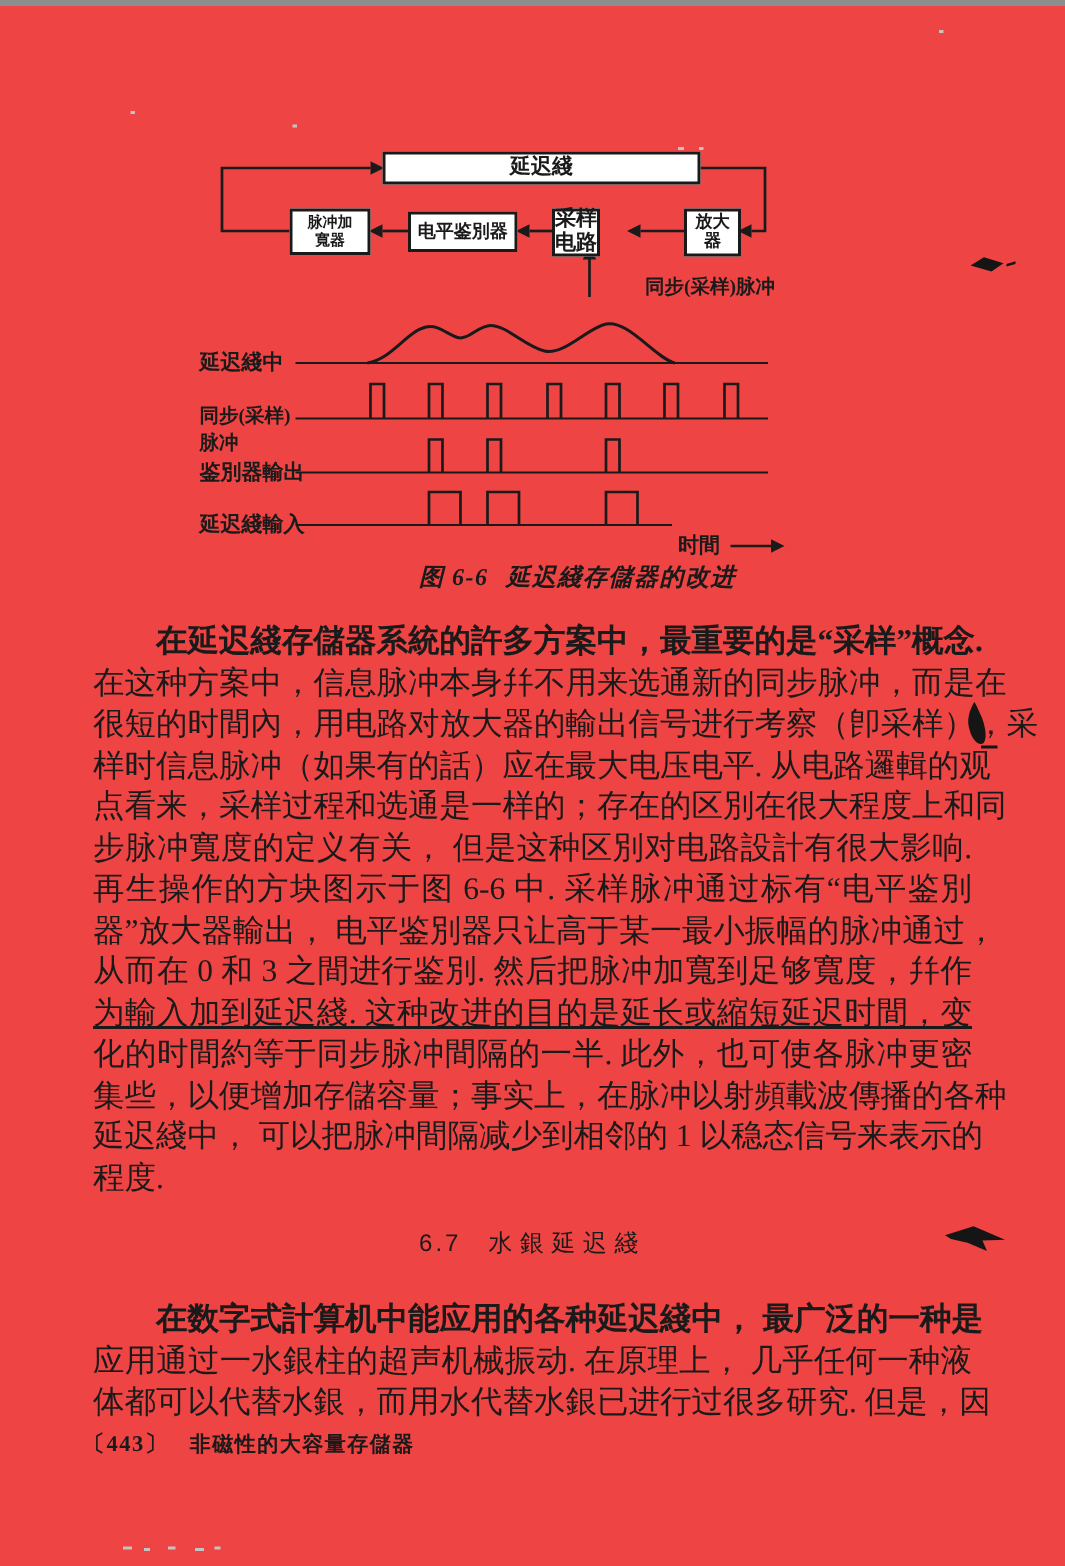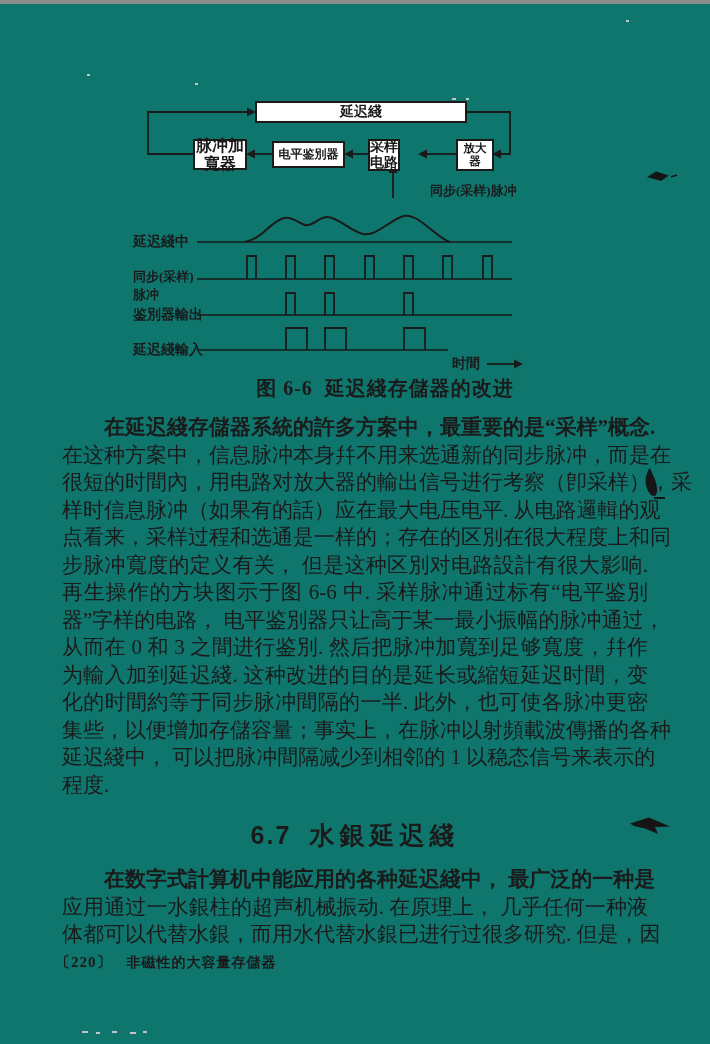--- a/index.html
+++ b/index.html
@@ -1,49 +1,49 @@
 <!DOCTYPE html>
 <html><head>
 <meta charset="utf-8">
 <style>
   html,body { margin:0; padding:0; background:#e8e8e8; }
   #page {
     position:relative; width:710px; height:1044px; margin:0 auto;
-    background:#0f766e; overflow:hidden;
+    background:#ef4444; overflow:hidden;
     font-family:"Liberation Serif","DejaVu Serif",serif;
     color:#1a1a1a;
   }
   .abs { position:absolute;padding-left:30px; }
   #topbar { left:0; top:0; width:710px; height:4px; background:#8d8d8d; }
 
   
   .dbox {
     position:absolute; border:2px solid #1a1a1a; background:#fff;
     display:flex; flex-direction:column; align-items:center; justify-content:center;
     text-align:center; font-weight:700; line-height:1.12; box-sizing:border-box;
   }
   .dbox span { display:block; }
 
   .wlabel { position:absolute; font-size:14px; font-weight:700; white-space:nowrap; }
 
-  .caption { left:62px; top:375px; width:586px; text-align:center; font-size:20px; }
+  .caption { left:62px; top:375px; width:586px; text-align:center; font-size:16px;font-style:italic; }
   .caption .pfx { font-weight:700; margin-right:12px; letter-spacing:1px; }
   .caption .txt { font-weight:600; letter-spacing:1px; }
 
   .bodyline {
     position:absolute; left:62px; width:586px; font-size:21px; line-height:27px;
     text-align:justify; text-align-last:justify; text-justify:inter-character;
     white-space:nowrap; font-weight:500;
   }
   .indent { text-indent:42px;font-weight:bold; }
   .short  { text-align-last:left; white-space:normal; }
 
   .heading {
     position:absolute; left:62px; top:819px; width:586px; text-align:center;
-    font-family:"Liberation Sans","DejaVu Sans",sans-serif; font-weight:700; font-size:25px;
+    font-family:"Liberation Sans","DejaVu Sans",sans-serif; font-weight:400; font-size:16px;
   }
   .heading .num { letter-spacing:2px; margin-right:18px; }
   .heading .ttl { letter-spacing:5px; }
 
   .footer { position:absolute; left:55px; top:953px; font-size:15px; white-space:nowrap; }
   .footer .no { font-weight:700; letter-spacing:1px; }
   .footer .bt { font-size:14px; margin-left:14px; font-weight:600; letter-spacing:1px; }
 
   svg { position:absolute; left:0; top:0; }
 </style>
@@ -122,21 +122,21 @@
     <g stroke="#c4c4c4" stroke-width="2" fill="none">
       <path d="M82,1032 h6 M96,1033 h4 M112,1032 h5 M130,1033 h6 M143,1032 h4"></path>
       <path d="M87,75 h3 M195,84 h3 M452,99 h4 M466,99 h3 M626,21 h3"></path>
     </g>
   </svg>
 
   <div class="dbox" style="left:255px; top:101px; width:212px; height:22px; font-size:14px;">
     <span>延迟綫</span>
   </div>
 
-  <div class="dbox" style="left:193px; top:139px; width:54px; height:31px; font-size:16px;">
+  <div class="dbox" style="left:193px; top:139px; width:54px; height:31px; font-size:10px;">
     <span>脉冲加</span>
     <span>寬器</span>
   </div>
 
   <div class="dbox" style="left:272px; top:141px; width:73px; height:27px; font-size:12px;">
     <span>电平鉴別器</span>
   </div>
 
   <div class="dbox" style="left:368px; top:139px; width:32px; height:32px; font-size:14px;">
     <span>采样</span>
@@ -161,33 +161,33 @@
     <span class="pfx">图 6-6</span><span class="txt">延迟綫存儲器的改进</span>
   </div>
 
   <div class="bodyline indent" style="top:414px;">在延迟綫存儲器系統的許多方案中，最重要的是“采样”概念.</div>
   <div class="bodyline" style="top:441.5px;">在这种方案中，信息脉冲本身幷不用来选通新的同步脉冲，而是在</div>
   <div class="bodyline" style="top:469px;">很短的时間內，用电路对放大器的輸出信号进行考察（卽采样），采</div>
   <div class="bodyline" style="top:496.5px;">样时信息脉冲（如果有的話）应在最大电压电平. 从电路邏輯的观</div>
   <div class="bodyline" style="top:524px;">点看来，采样过程和选通是一样的；存在的区別在很大程度上和同</div>
   <div class="bodyline" style="top:551.5px;font-family:Liberation Serif, serif;">步脉冲寬度的定义有关， 但是这种区別对电路設計有很大影响.</div>
   <div class="bodyline" style="top:579px;">再生操作的方块图示于图 6-6 中. 采样脉冲通过标有“电平鉴別</div>
-  <div class="bodyline" style="top:606.5px;">器”字样的电路， 电平鉴別器只让高于某一最小振幅的脉冲通过，</div>
+  <div class="bodyline" style="top:606.5px;">器”放大器輸出， 电平鉴別器只让高于某一最小振幅的脉冲通过，</div>
   <div class="bodyline" style="top:634px;">从而在 0 和 3 之間进行鉴別.  然后把脉冲加寬到足够寬度，幷作</div>
-  <div class="bodyline" style="top:661.5px;">为輸入加到延迟綫. 这种改进的目的是延长或縮短延迟时間，变</div>
+  <div class="bodyline" style="top:661.5px;text-decoration:underline;">为輸入加到延迟綫. 这种改进的目的是延长或縮短延迟时間，变</div>
   <div class="bodyline" style="top:689px;">化的时間約等于同步脉冲間隔的一半. 此外，也可使各脉冲更密</div>
   <div class="bodyline" style="top:716.5px;">集些，以便增加存儲容量；事实上，在脉冲以射頻載波傳播的各种</div>
   <div class="bodyline" style="top:744px;">延迟綫中， 可以把脉冲間隔减少到相邻的 1 以稳态信号来表示的</div>
   <div class="bodyline short" style="top:771.5px;">程度.</div>
 
   <div class="heading">
     <span class="num">6.7</span><span class="ttl">水銀延迟綫</span>
   </div>
 
   <div class="bodyline indent" style="top:866px;">在数字式計算机中能应用的各种延迟綫中， 最广泛的一种是</div>
   <div class="bodyline" style="top:893.5px;">应用通过一水銀柱的超声机械振动. 在原理上， 几乎任何一种液</div>
   <div class="bodyline" style="top:921px;">体都可以代替水銀，而用水代替水銀已进行过很多研究. 但是，因</div>
 
   <div class="footer">
-    <span class="no">〔220〕</span><span class="bt">非磁性的大容量存儲器</span>
+    <span class="no">〔443〕</span><span class="bt">非磁性的大容量存儲器</span>
   </div>
 
 </div>
 
 </body></html>

